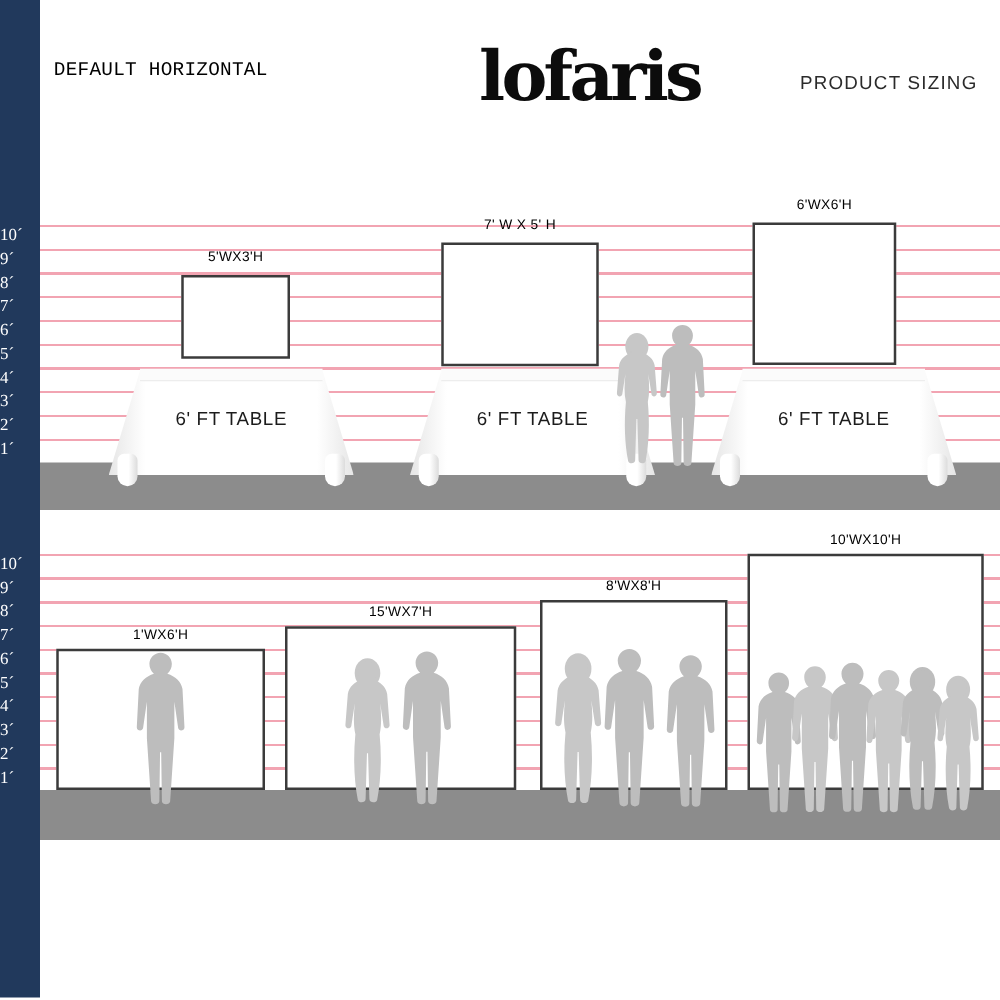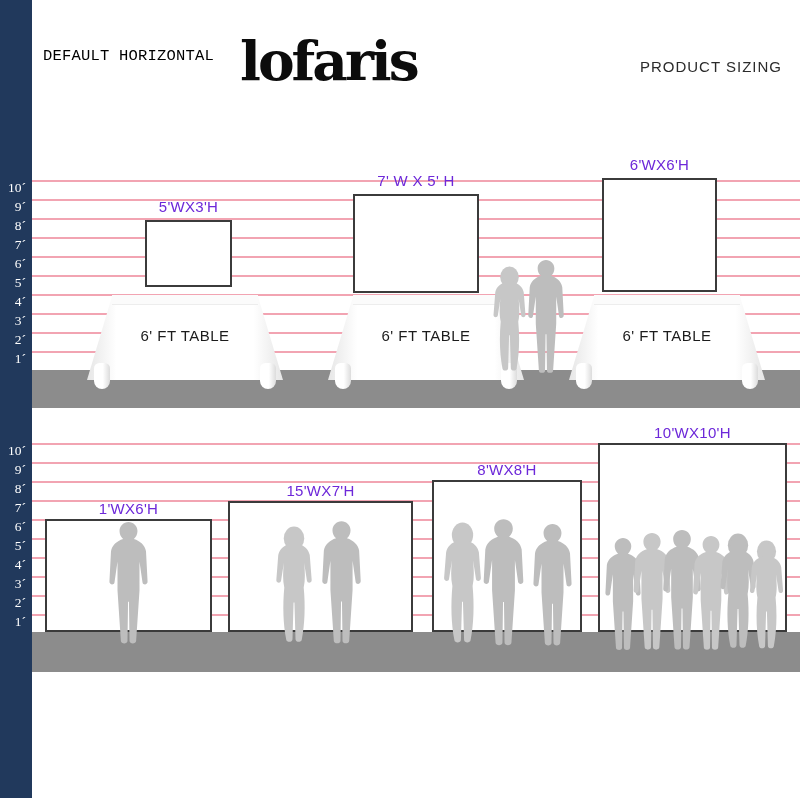--- a/index.html
+++ b/index.html
@@ -2,32 +2,32 @@
 <html><head>
 <meta charset="utf-8">
 <style>
   html,body{margin:0;padding:0}
   body{width:800px;height:800px;position:relative;background:#fff;overflow:hidden;
        font-family:"Liberation Sans",sans-serif;
        --navy:#21395c;--pink:#f2a4b2;--floor:#8c8c8c;--sil:#bdbdbd;--sil2:#c7c7c7}
   .navybar{position:absolute;left:0;top:0;width:32px;height:798px;background:var(--navy)}
   .hdr-left{position:absolute;left:43px;top:46px;font-family:Liberation Mono, monospace;
             font-size:15.5px;line-height:20px;color:#000000;letter-spacing:.2px}
-  .logo{position:absolute;left:400px;top:34px;transform:translateX(-50%);text-align:left;width:320px}
+  .logo{position:absolute;left:400px;top:34px;transform:translateX(-50%);text-align:right;width:320px}
   .logo-word{font-family:"DejaVu Serif",serif;font-weight:bold;font-size:55px;line-height:54px;
              letter-spacing:-3px;color:#0c0c0c}
   .logo-sub{font-family:"Liberation Serif",serif;font-size:13px;letter-spacing:2px;color:#141414;margin-top:1px}
   .hdr-right{position:absolute;right:18px;top:58px;font-size:15px;letter-spacing:1px;color:#2b2b2b}
   .gridband{position:absolute;left:32px;right:0;height:173px;
             background:repeating-linear-gradient(to bottom,var(--pink) 0,var(--pink) 1.8px,transparent 1.8px,transparent 19px)}
   .floor{position:absolute;left:32px;right:0;background:var(--floor)}
-  .rlabel{position:absolute;left:0;width:26px;text-align:right;color:#fff;height:15px;line-height:15px;
+  .rlabel{position:absolute;left:0;width:26px;color:#fff;height:15px;line-height:15px;
           font-family:"Liberation Serif",serif;font-size:13.5px}
   .rect{position:absolute;background:#fff;border:2px solid #3b3b3b}
-  .bd-label{position:absolute;font-size:15px;color:#6d28d9;text-align:center;letter-spacing:.3px;height:17px;line-height:17px}
+  .bd-label{position:absolute;font-size:11px;color:#000000;text-align:center;letter-spacing:.3px;height:17px;line-height:17px}
   .table{position:absolute;width:196px;height:85px}
   .cloth{position:absolute;left:0;top:0;right:0;bottom:0;
          background:linear-gradient(to right,#e6e6e6 0,#fff 15%,#fff 85%,#e6e6e6 100%);
          clip-path:polygon(13% 0,87% 0,100% 100%,0 100%)}
   .cloth-top{position:absolute;left:13%;right:13%;top:0;height:9px;background:#fbfbfb;border-bottom:1px solid #ededed}
   .table-text{position:absolute;width:100%;text-align:center;top:32px;font-size:15px;letter-spacing:.5px;color:#1c1c1c}
   .pleat{position:absolute;bottom:-9px;width:16px;height:26px;border-radius:6px 6px 9px 9px;
          background:linear-gradient(to right,#ffffff 55%,#dcdcdc)}
   .pleat.l{left:7px}.pleat.r{right:7px}
   svg.sil{position:absolute;overflow:visible}

